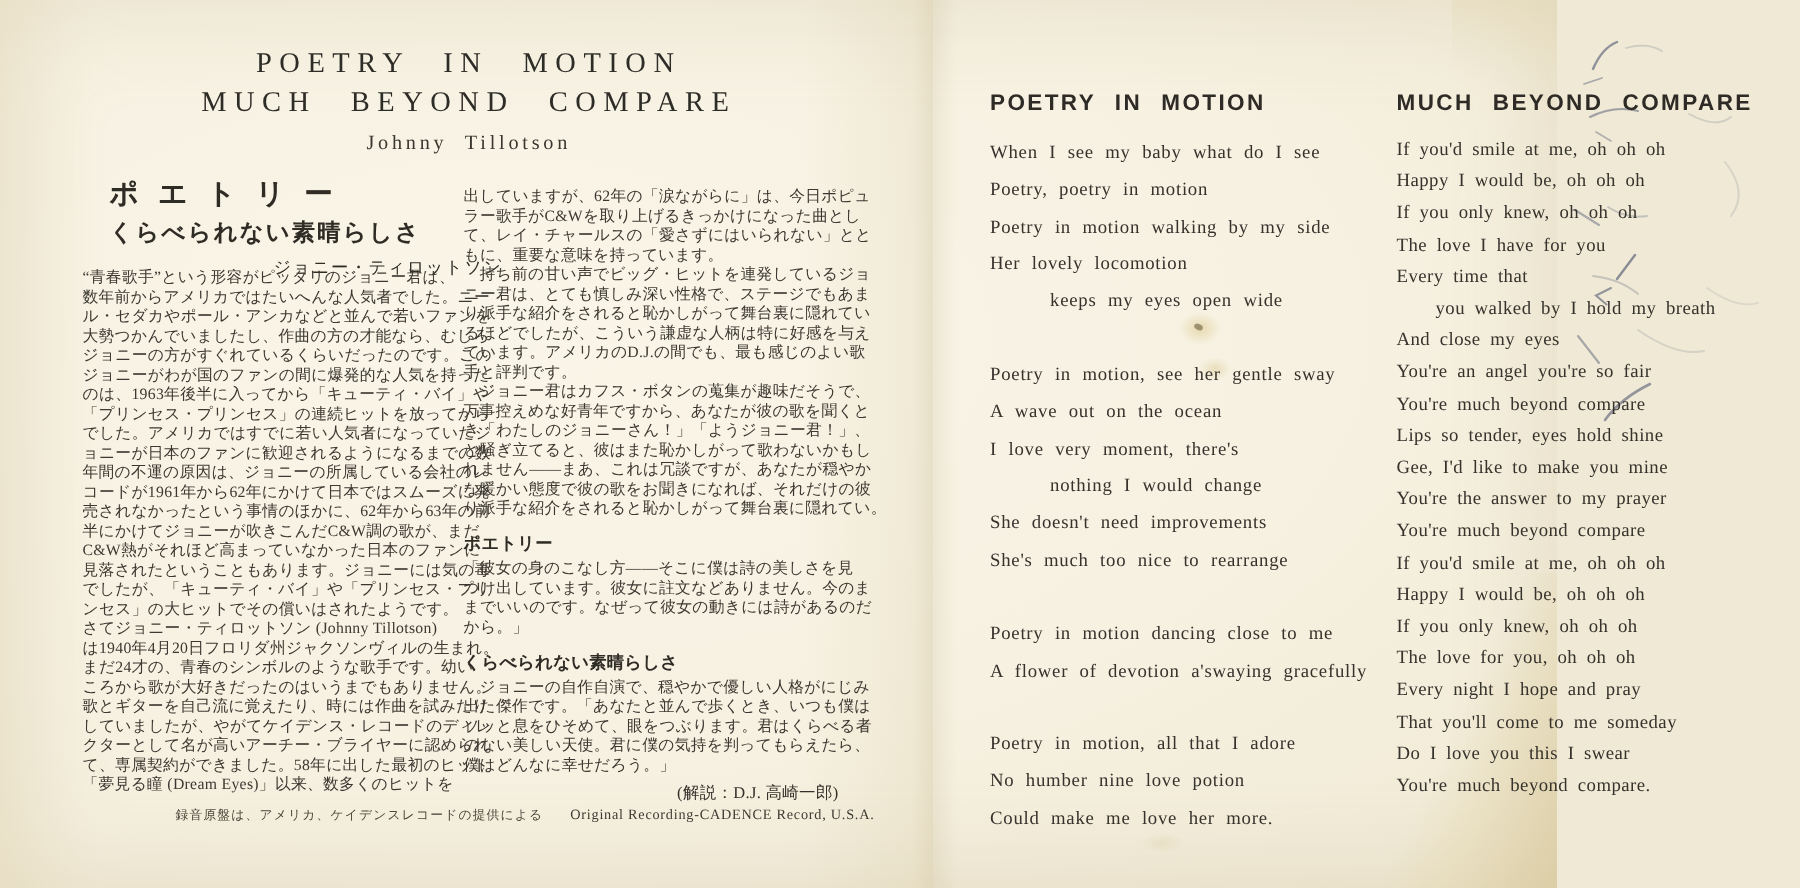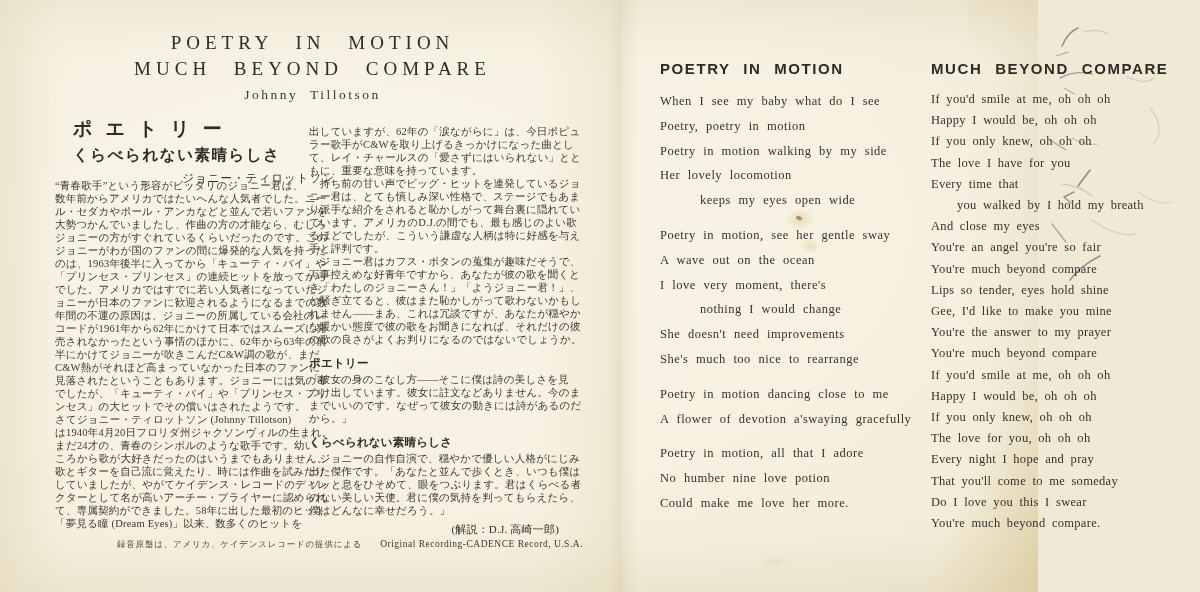--- a/index.html
+++ b/index.html
@@ -50,21 +50,21 @@
   .lyric-col{position:absolute;color:#36322c;}
   .poetry-col{left:660px;top:60px;width:285px;}
   .compare-col{left:931px;top:60px;width:262px;}
   .lyric-title{font-family:"Liberation Sans","DejaVu Sans",sans-serif;font-size:15px;
     font-weight:600;letter-spacing:1.6px;word-spacing:7px;color:#2e2b26;margin:0 0 12px 0;white-space:nowrap;}
   .lyric-line{white-space:nowrap;font-size:12.5px;letter-spacing:0.5px;word-spacing:4px;}
   .poetry-col .lyric-line{line-height:24.8px;}
   .compare-col .lyric-line{line-height:21.2px;letter-spacing:0.3px;word-spacing:3px;}
   .poetry-col .indent{padding-left:40px;}
   .compare-col .indent{padding-left:26px;}
-  .poetry-col .gap{margin-top:10px;}
+  .poetry-col .gap{margin-top:24px;}
 </style>
 </head>
 <body>
 
 <div class="sheet">
   <div class="tint-left"></div>
   <div class="fold"></div>
   <div class="corner-br"></div>
   <div class="corner-tr"></div>
   <div class="stain s1"></div>
@@ -140,30 +140,30 @@
     <div class="jp-col col2">
       <div>
 
       <div class="jp-line">出していますが、62年の「涙ながらに」は、今日ポピュ</div>
           <div class="jp-line">ラー歌手がC&amp;Wを取り上げるきっかけになった曲とし</div>
           <div class="jp-line">て、レイ・チャールスの「愛さずにはいられない」とと</div>
           <div class="jp-line">もに、重要な意味を持っています。</div>
           <div class="jp-line">　持ち前の甘い声でビッグ・ヒットを連発しているジョ</div>
           <div class="jp-line">ニー君は、とても慎しみ深い性格で、ステージでもあま</div>
           <div class="jp-line">り派手な紹介をされると恥かしがって舞台裏に隠れてい</div>
+          <div class="jp-line">るほどでしたが、こういう謙虚な人柄は特に好感を与え</div>
           <div class="jp-line">ています。アメリカのD.J.の間でも、最も感じのよい歌</div>
-          <div class="jp-line">るほどでしたが、こういう謙虚な人柄は特に好感を与え</div>
           <div class="jp-line">手と評判です。</div>
           <div class="jp-line">　ジョニー君はカフス・ボタンの蒐集が趣味だそうで、</div>
           <div class="jp-line">万事控えめな好青年ですから、あなたが彼の歌を聞くと</div>
           <div class="jp-line">き「わたしのジョニーさん！」「ようジョニー君！」、</div>
           <div class="jp-line">と騒ぎ立てると、彼はまた恥かしがって歌わないかもし</div>
           <div class="jp-line">れません――まあ、これは冗談ですが、あなたが穏やか</div>
           <div class="jp-line">な暖かい態度で彼の歌をお聞きになれば、それだけの彼</div>
-          <div class="jp-line">の歌の良さがよくお判りになるのではないでしょうか。</div>
+          <div class="jp-line">り派手な紹介をされると恥かしがって舞台裏に隠れてい。</div>
         </div>
       <div class="jp-section-title">ポエトリー</div>
       <div>
 
       <div class="jp-line">「彼女の身のこなし方――そこに僕は詩の美しさを見</div>
           <div class="jp-line">つけ出しています。彼女に註文などありません。今のま</div>
           <div class="jp-line">までいいのです。なぜって彼女の動きには詩があるのだ</div>
           <div class="jp-line">から。」</div>
         </div>
       <div class="jp-section-title">くらべられない素晴らしさ</div>

